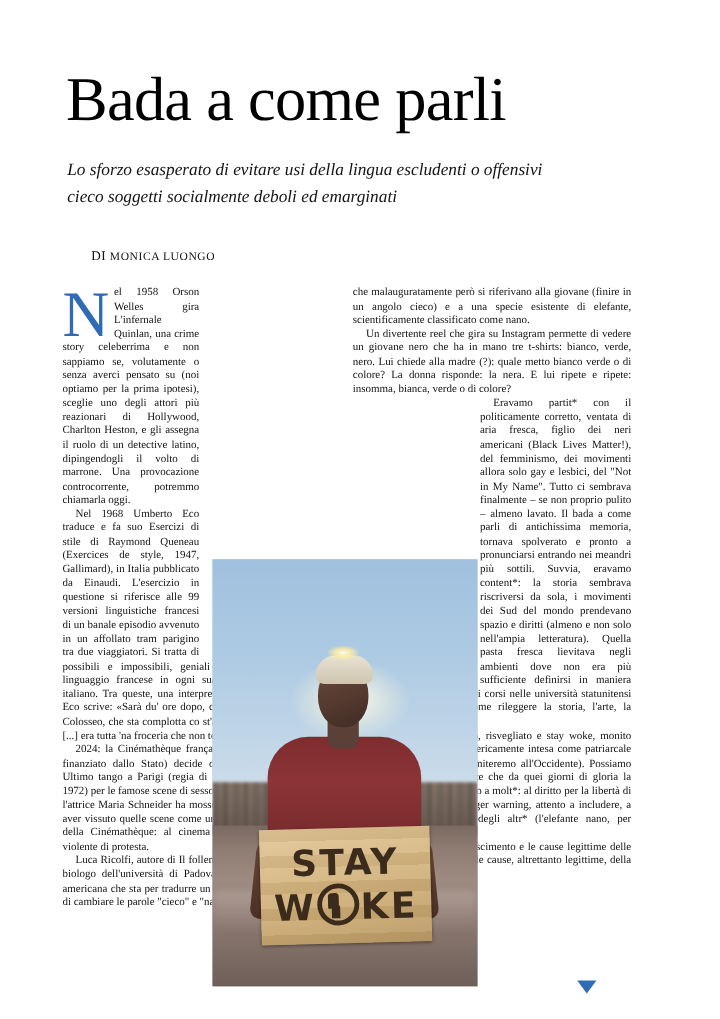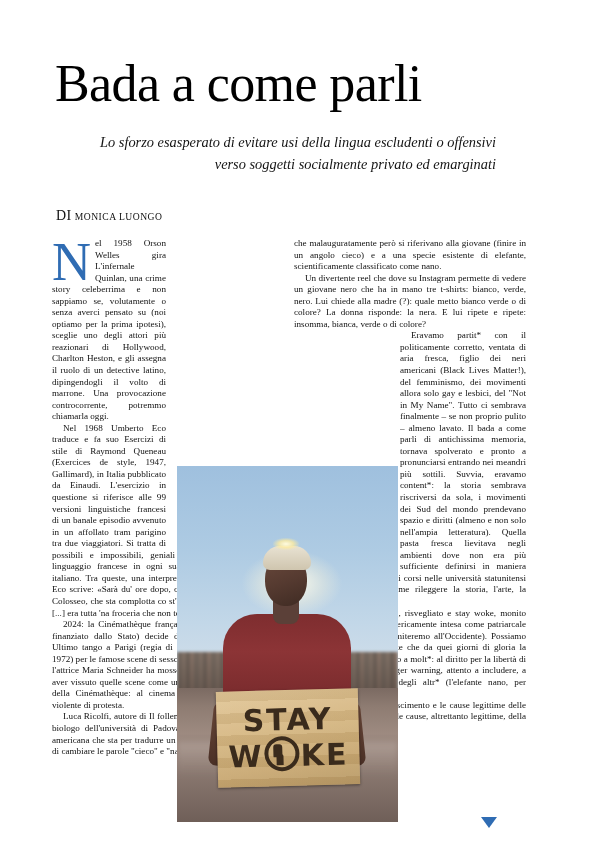--- a/index.html
+++ b/index.html
@@ -115,32 +115,32 @@
     position: absolute;
     left: 56px;
     top: 132px;
     width: 440px;
     font-family: "Liberation Serif", serif;
     font-style: italic;
     font-size: 14.4px;
     line-height: 21.5px;
     color: #141414;
   }
-  .standfirst div { white-space: nowrap; text-align: right; }
+  .standfirst div { white-space: nowrap; }
   .byline {
     position: absolute;
     left: 56px;
     top: 208px;
     font-family: "Liberation Serif", serif;
     font-size: 9.6px;
     letter-spacing: 0.5px;
     color: #111111;
     text-transform: uppercase;
   }
-  .byline .small { font-size: 14px; }
+  .byline .small { font-size: 11px; margin-left: 20px; }
 
   
   .col {
     position: absolute;
     top: 238px;
     font-family: "Liberation Serif", serif;
     font-size: 9.15px;
     line-height: 11.55px;
     text-align: justify;
     color: #111111;
@@ -341,39 +341,39 @@
 </style>
 </head>
 <body>
 
 <div class="page">
 
   <h1 class="headline">Bada a come parli</h1>
 
   <div class="standfirst">
     <div>Lo sforzo esasperato di evitare usi della lingua escludenti o offensivi</div>
-    <div>verso soggetti socialmente privato ed emarginati</div>
+    <div>cieco soggetti socialmente deboli ed emarginati</div>
   </div>
 
   <div class="byline">
     <span class="small">di</span>
     <span>Monica Luongo</span>
   </div>
 
   <div class="col col-left">
     <div class="shape-left"></div>
     <p class="first"><span class="dropcap">N</span><span>el 1958 Orson Welles gira L'infernale Quinlan, una crime story celeberrima e non sappiamo se, volutamente o senza averci pensato su (noi optiamo per la prima ipotesi), sceglie uno degli attori più reazionari di Hollywood, Charlton Heston, e gli assegna il ruolo di un detective latino, dipingendogli il volto di marrone. Una provocazione controcorrente, potremmo chiamarla oggi.</span></p>
     <p>Nel 1968 Umberto Eco traduce e fa suo Esercizi di stile di Raymond Queneau (Exercices de style, 1947, Gallimard), in Italia pubblicato da Einaudi. L'esercizio in questione si riferisce alle 99 versioni linguistiche francesi di un banale episodio avvenuto in un affollato tram parigino tra due viaggiatori. Si tratta di possibili e impossibili, geniali e coltissime versioni del linguaggio francese in ogni sua possibile declinazione in italiano. Tra queste, una interpretazione in romanesco in cui Eco scrive: «Sarà du' ore dopo, chi s'arrivede? Lo stronzo, ar Colosseo, che sta complotta co st'artro qua [...] li mortacci sui! [...] era tutta 'na froceria che non te dico. Ma vaffanculo!».</p>
     <p>2024: la Cinémathèque française (ente privato largamente finanziato dallo Stato) decide di proibire la proiezione di Ultimo tango a Parigi (regia di Bernardo Bertolucci, IT/FR: 1972) per le famose scene di sesso, per le quali molti anni dopo l'attrice Maria Schneider ha mosso accuse contro il regista per aver vissuto quelle scene come una "violazione". Motivazione della Cinémathèque: al cinema potrebbero accadere scene violente di protesta.</p>
     <p>Luca Ricolfi, autore di Il follemente corretto, racconta di un biologo dell'università di Padova che discute con la editor americana che sta per tradurre un suo saggio: lei gli ha chiesto di cambiare le parole "cieco" e "nano",</p>
   </div>
 
   <div class="col col-right">
     <p class="first">che malauguratamente però si riferivano alla giovane (finire in un angolo cieco) e a una specie esistente di elefante, scientificamente classificato come nano.</p>
-    <p><span>Un divertente reel che dove su Instagram permette di vedere un giovane nero che ha in mano tre t-shirts: bianco, verde, nero. Lui chiede alla madre (?): quale metto bianco verde o di colore? La donna risponde: la nera. E lui ripete e ripete: insomma, bianca, verde o di colore?</span></p>
+    <p><span>Un divertente reel che gira su Instagram permette di vedere un giovane nero che ha in mano tre t-shirts: bianco, verde, nero. Lui chiede alla madre (?): quale metto bianco verde o di colore? La donna risponde: la nera. E lui ripete e ripete: insomma, bianca, verde o di colore?</span></p>
     <p><span class="shape-right"></span><span>Eravamo partit* con il politicamente corretto, ventata di aria fresca, figlio dei neri americani (Black Lives Matter!), del femminismo, dei movimenti allora solo gay e lesbici, del "Not in My Name". Tutto ci sembrava finalmente – se non proprio pulito – almeno lavato. Il bada a come parli di antichissima memoria, tornava spolverato e pronto a pronunciarsi entrando nei meandri più sottili. Suvvia, eravamo content*: la storia sembrava riscriversi da sola, i movimenti dei Sud del mondo prendevano spazio e diritti (almeno e non solo nell'ampia letteratura). Quella pasta fresca lievitava negli ambienti dove non era più sufficiente definirsi in maniera binaria, o pretendere che nei corsi nelle università statunitensi si tenessero lezioni su come rileggere la storia, l'arte, la religione.</span></p>
     <p>E allora woke, svegliato, risvegliato e stay woke, monito alla cultura occidentale genericamente intesa come patriarcale e oppressiva (per ora ci limiteremo all'Occidente). Possiamo oggi ammettere onestamente che da quei giorni di gloria la situazione è sfuggita di mano a molt*: al diritto per la libertà di parola si è sostituito il trigger warning, attento a includere, a non ledere la sensibilità degli altr* (l'elefante nano, per esempio).</p>
     <p>«Come onorare il riconoscimento e le cause legittime delle minoranze senza screditare le cause, altrettanto legittime, della maggioranza?», si chiede</p>
   </div>
 
   <div class="photo">
     <div class="sky"></div>
     <div class="crowdband"></div>
     <div class="ground"></div>
     <div class="arm-left"></div>

